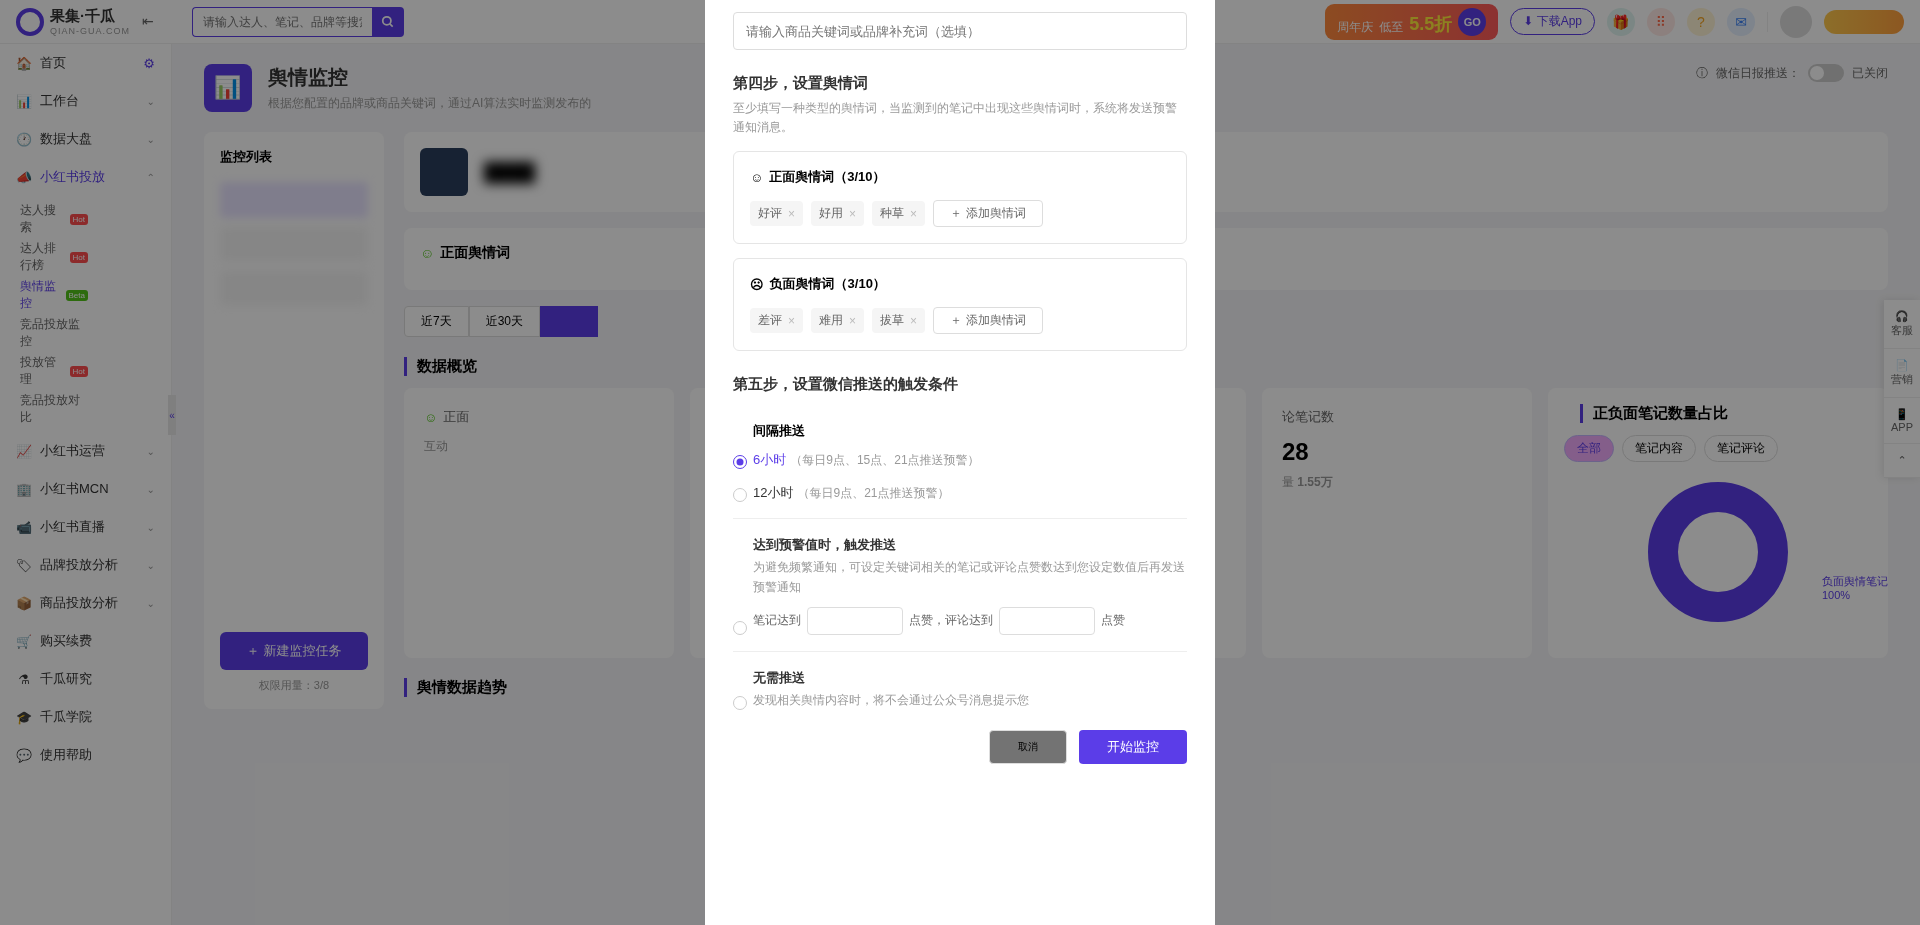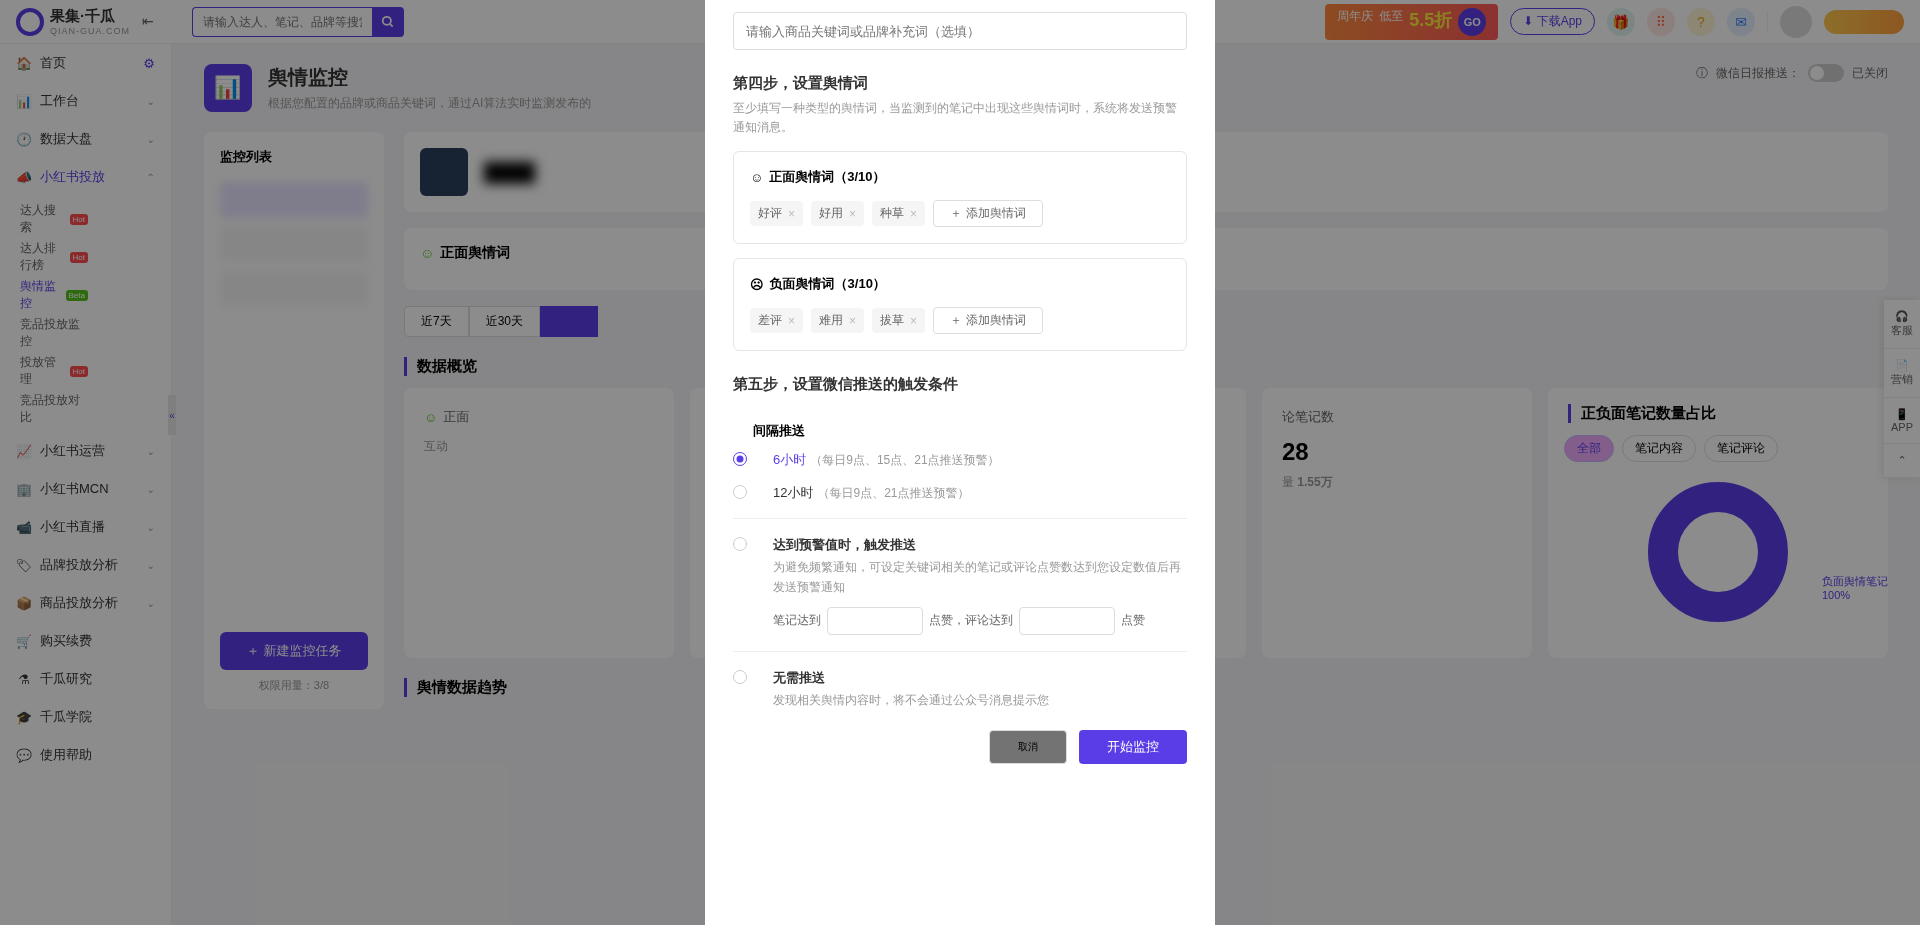--- a/index.html
+++ b/index.html
@@ -7,21 +7,21 @@
 .header{height:44px;background:#fff;display:flex;align-items:center;padding:0 16px;border-bottom:1px solid #eee;gap:12px}
 .logo{display:flex;align-items:center;gap:6px}
 .logo-mark{width:28px;height:28px;border-radius:50%;border:4px solid #5b3de8;position:relative}
 .logo-text{font-size:15px;font-weight:bold;color:#333}
 .logo-sub{font-size:9px;color:#999;letter-spacing:1px}
 .collapse-icon{width:18px;height:18px;cursor:pointer;color:#666;font-size:14px}
 .search-wrap{display:flex;align-items:center;margin-left:20px}
 .search-input{width:180px;height:30px;border:1.5px solid #5b3de8;border-right:none;border-radius:4px 0 0 4px;padding:0 10px;font-size:12px;outline:none}
 .search-btn{width:32px;height:30px;background:#5b3de8;border:none;border-radius:0 4px 4px 0;color:#fff;cursor:pointer;display:flex;align-items:center;justify-content:center}
 .header-right{margin-left:auto;display:flex;align-items:center;gap:12px}
-.promo-banner{background:linear-gradient(90deg,#ff8a3d,#ff5a5a);color:#fff;padding:4px 12px;border-radius:4px;font-size:12px;display:flex;align-items:flex-start;gap:6px}
+.promo-banner{background:linear-gradient(90deg,#ff8a3d,#ff5a5a);color:#fff;padding:4px 12px;border-radius:9px;font-size:12px;display:flex;align-items:flex-end;gap:6px}
 .promo-big{font-size:18px;font-weight:bold;color:#ffeb3b}
 .go-btn{background:#5b3de8;color:#fff;width:28px;height:28px;border-radius:50%;display:flex;align-items:center;justify-content:center;font-size:11px;font-weight:bold}
 .dl-btn{border:1px solid #5b3de8;color:#5b3de8;padding:4px 12px;border-radius:14px;font-size:12px;background:#fff;cursor:pointer}
 .hicon{width:28px;height:28px;border-radius:50%;display:flex;align-items:center;justify-content:center;font-size:14px;cursor:pointer}
 .hicon.teal{background:#e0f5f0;color:#1abc9c}
 .hicon.red{background:#ffeae5;color:#ff6b4a}
 .hicon.yellow{background:#fff4d6;color:#f5a623}
 .hicon.blue{background:#e5f0ff;color:#3b82f6}
 .avatar{width:32px;height:32px;border-radius:50%;background:#ddd}
 .vip-badge{background:linear-gradient(90deg,#ffc94d,#ff9f3d);width:80px;height:24px;border-radius:12px}
@@ -84,21 +84,21 @@
 .modal-input{width:100%;height:38px;border:1px solid #ddd;border-radius:4px;padding:0 12px;font-size:13px;margin-top:4px;outline:none;position:relative}
 .step-title{font-size:15px;font-weight:bold;margin:24px 0 6px;color:#333}
 .step-desc{font-size:12px;color:#999;margin-bottom:14px;line-height:1.6}
 .sentiment-box{border:1px solid #e5e5e5;border-radius:6px;padding:16px;margin-bottom:14px}
 .sent-head{display:flex;align-items:center;gap:6px;font-size:13px;font-weight:bold;margin-bottom:14px}
 .tag-row{display:flex;gap:8px;flex-wrap:wrap;align-items:center}
 .tag{background:#f5f5f5;color:#666;padding:4px 8px;border-radius:4px;font-size:12px;display:flex;align-items:center;gap:6px}
 .tag-x{color:#bbb;cursor:pointer}
 .add-tag-btn{border:1px solid #ddd;background:#fff;padding:4px 16px;border-radius:4px;font-size:12px;color:#666;cursor:pointer;display:flex;align-items:center;gap:4px}
 .radio-group{margin:10px 0}
-.radio-item{display:flex;align-items:flex-start;gap:26px;margin-bottom:14px}
+.radio-item{display:flex;align-items:flex-end;gap:6px;margin-bottom:14px}
 .radio{width:14px;height:14px;border:1.5px solid #ccc;border-radius:50%;margin-top:2px;flex-shrink:0;position:relative}
 .radio.checked{border-color:#5b3de8}
 .radio.checked::after{content:"";position:absolute;width:7px;height:7px;background:#5b3de8;border-radius:50%;top:50%;left:50%;transform:translate(-50%,-50%)}
 .radio-label{font-size:13px;color:#333}
 .radio-label.active{color:#5b3de8}
 .radio-hint{font-size:12px;color:#999;margin-left:4px}
 .radio-desc{font-size:12px;color:#999;margin-top:4px;line-height:1.6}
 .push-subtitle{font-size:13px;font-weight:bold;margin:28px 0 10px 20px}
 .threshold-row{display:flex;align-items:center;gap:6px;font-size:12px;color:#666;margin-top:10px}
 .tiny-input{width:96px;height:28px;border:1px solid #ddd;border-radius:4px;padding:0 6px}
@@ -304,21 +304,21 @@
               <span>负面</span>
             </div>
           <div class="ov-sub"><span>互动</span></div>
         </div>
         <div class="ov-card">
           <div class="ov-label">论笔记数</div>
           <div class="ov-num">28</div>
           <div class="ov-sub"><span>量</span> <b>1.55万</b></div>
         </div>
         <div class="donut-section">
-          <div class="section-h" style="margin:0 4px 8px">正负面笔记数量占比</div>
+          <div class="section-h" style="margin:0 16px 8px">正负面笔记数量占比</div>
           <div class="chart-tabs">
             <div class="ctab active">全部</div>
             <div class="ctab">笔记内容</div>
             <div class="ctab">笔记评论</div>
           </div>
           <div class="donut">
             <div class="donut-label" style="white-space:pre">负面舆情笔记
 100%</div>
           </div>
         </div>

